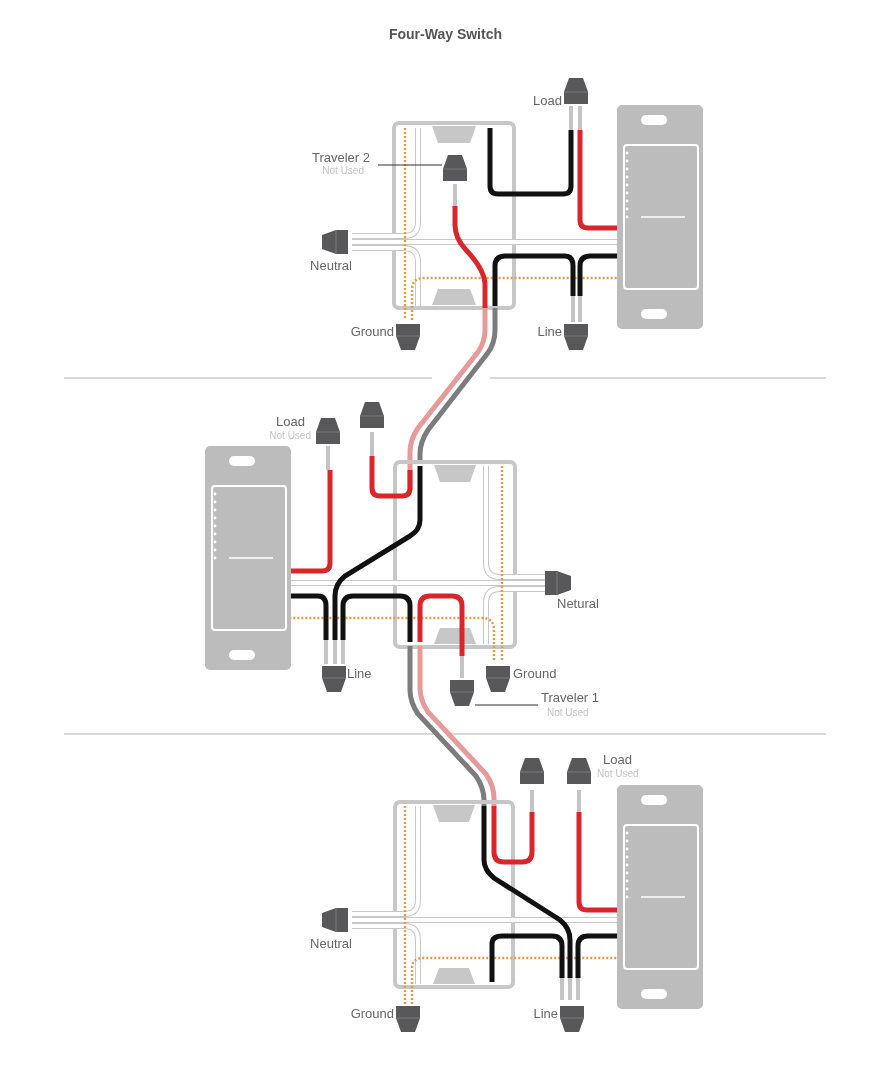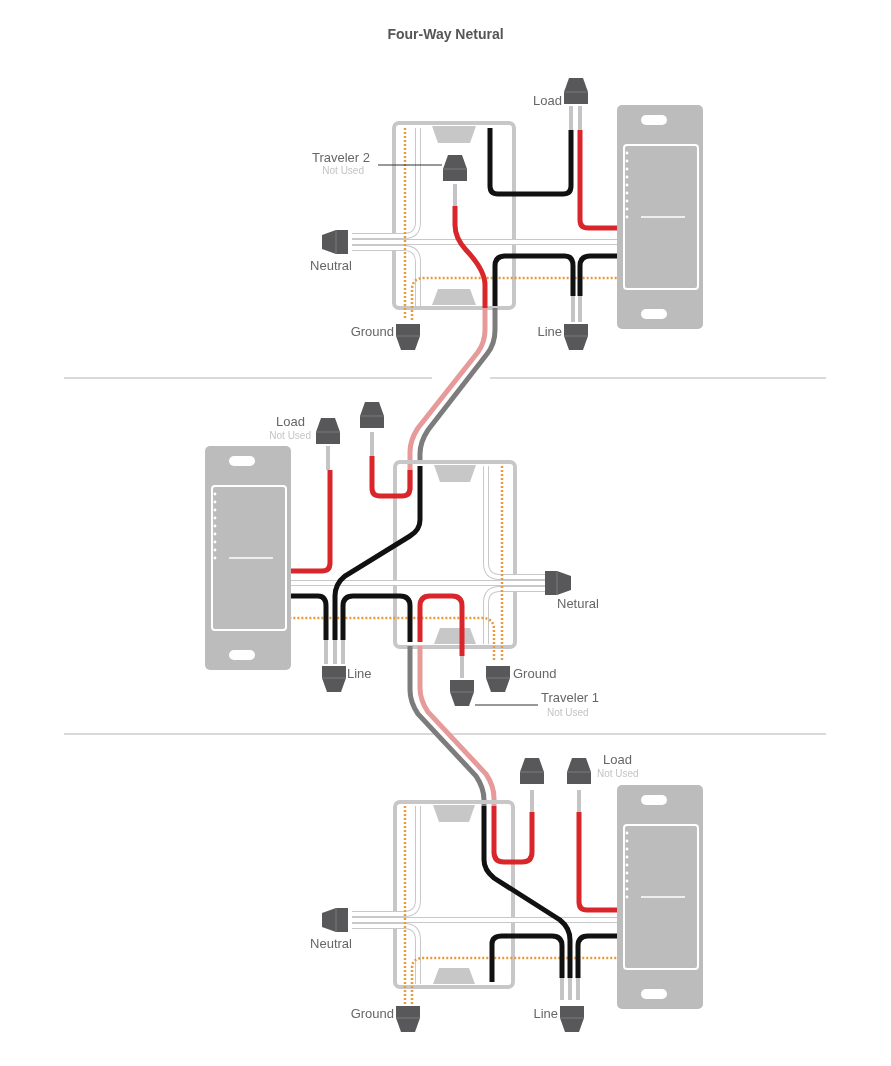--- a/index.html
+++ b/index.html
@@ -5,21 +5,21 @@
   html, body { margin:0; padding:0; background:#ffffff; }
   body { width:891px; height:1066px; position:relative; overflow:hidden; font-family:"Liberation Sans", sans-serif; }
   #title { position:absolute; left:0; width:891px; top:26px; text-align:center; font-weight:bold; font-size:14px; color:#555; }
   svg { position:absolute; left:0; top:0; }
   .lbl { font-family:"Liberation Sans", sans-serif; font-size:13px; fill:#666; }
   .sub { font-family:"Liberation Sans", sans-serif; font-size:10px; fill:#c4c4c4; }
 </style>
 </head>
 <body>
 
-<div id="title">Four-Way Netural</div>
+<div id="title">Four-Way Switch</div>
 
 <svg width="891" height="1066" viewBox="0 0 891 1066">
   <defs>
 
     <g id="nutDown">
       <path d="M-12,0 L12,0 L12,12 L7,26 L-7,26 L-12,12 Z" fill="#58585a"></path>
       <line x1="-12" y1="12" x2="12" y2="12" stroke="#7a7a7a" stroke-width="1"></line>
     </g>
     <g id="nutUp">
       <path d="M-7,0 L7,0 L12,14 L12,26 L-12,26 L-12,14 Z" fill="#58585a"></path>

